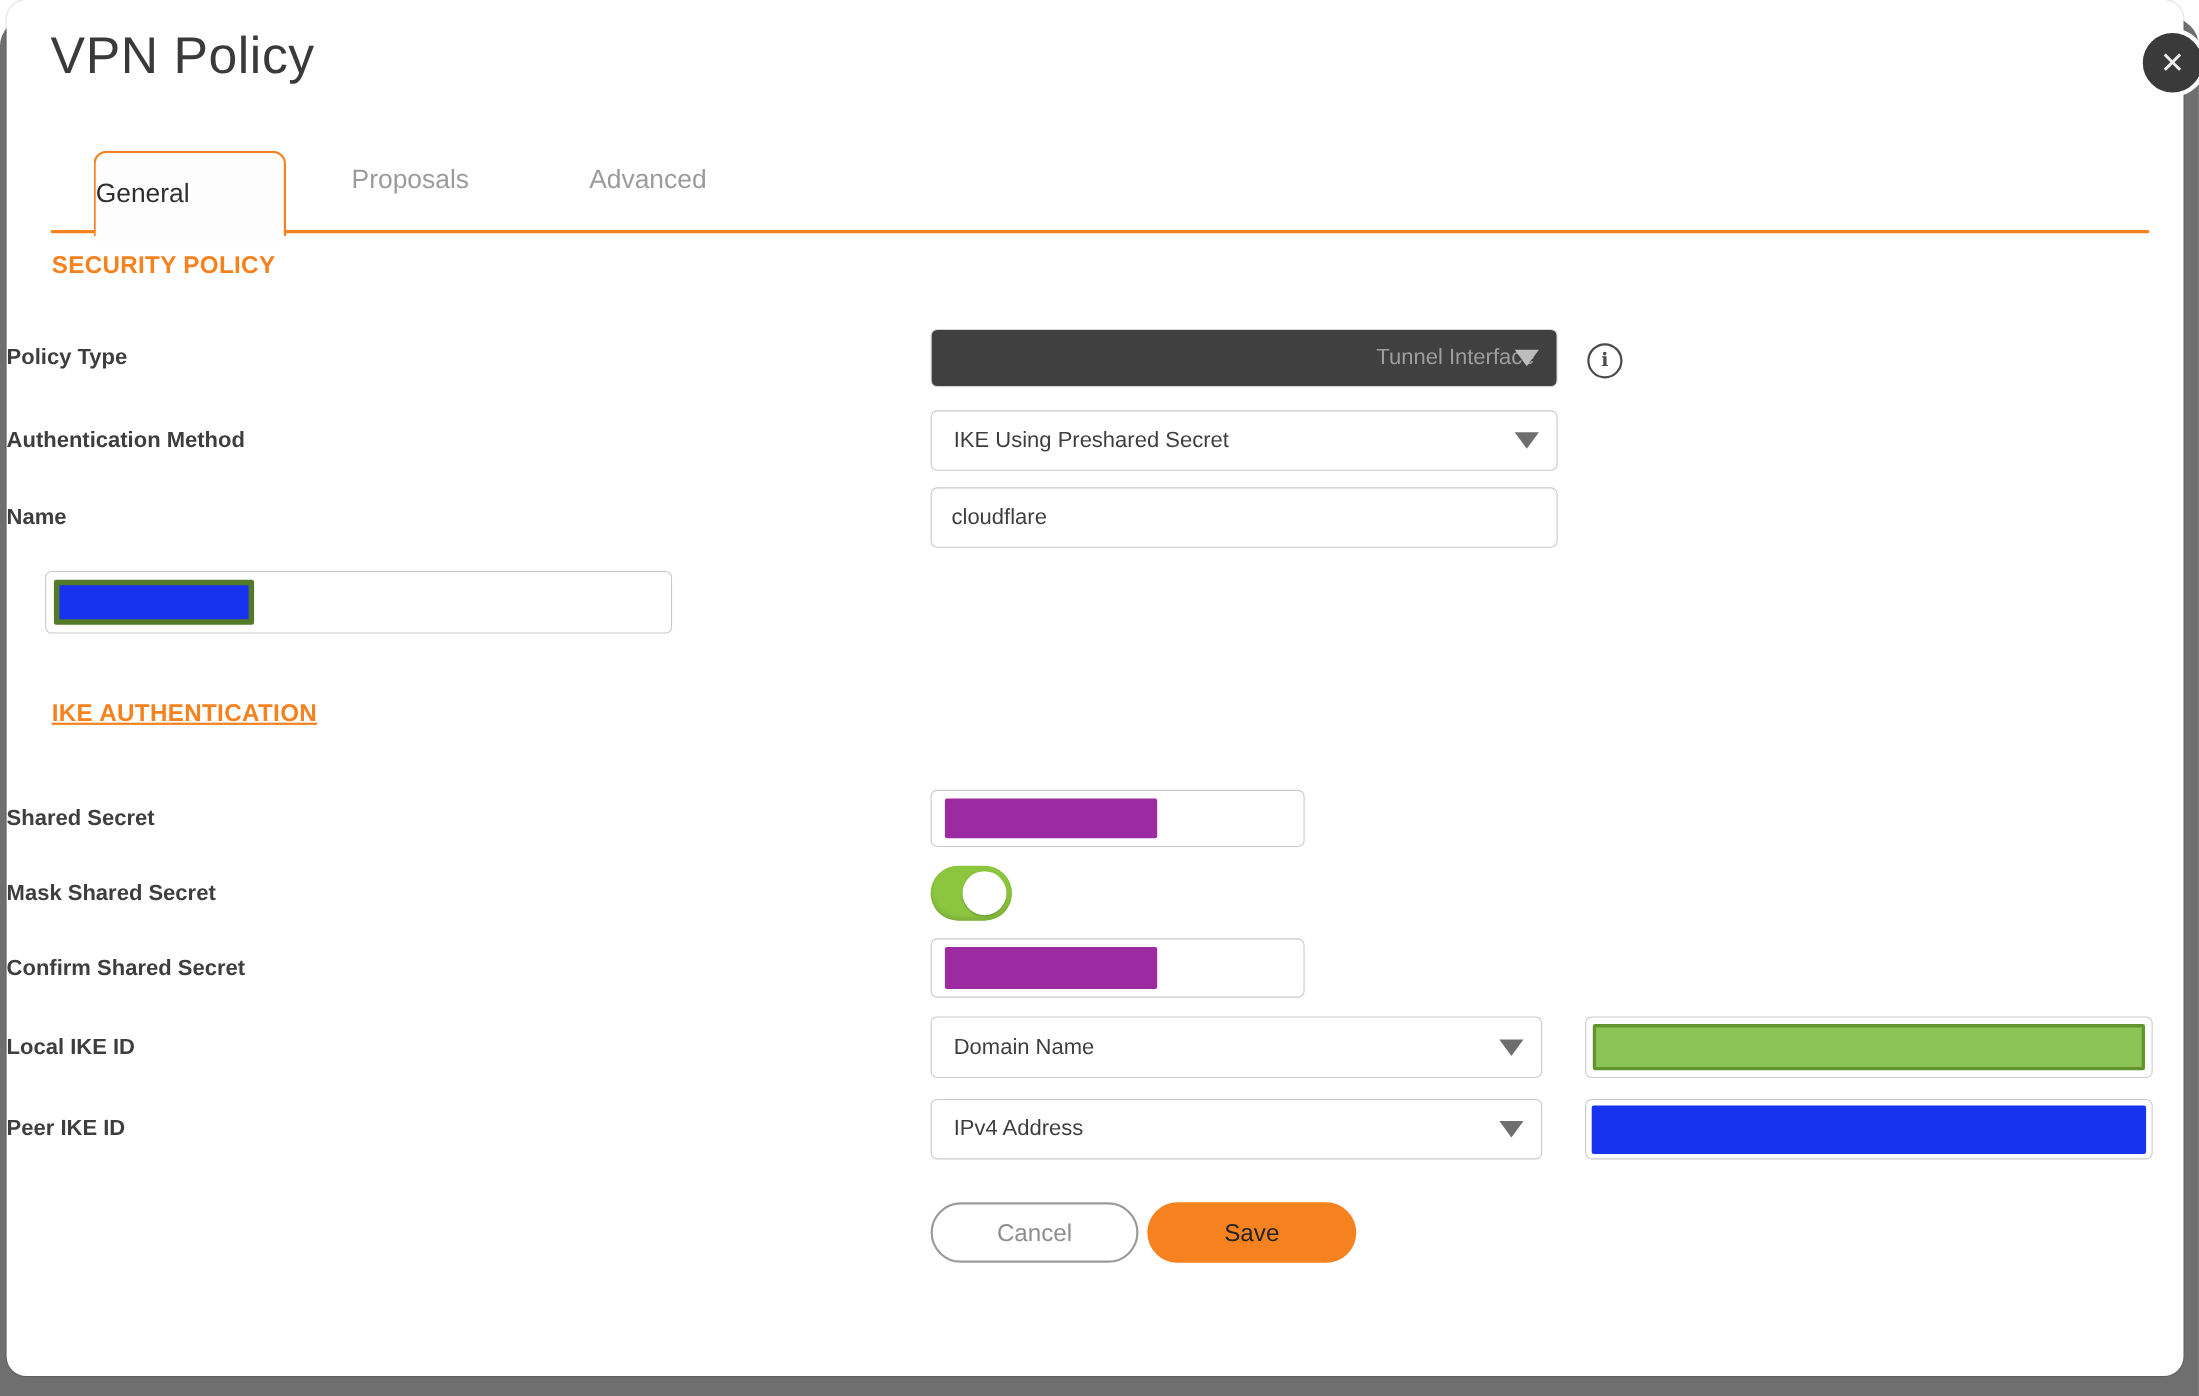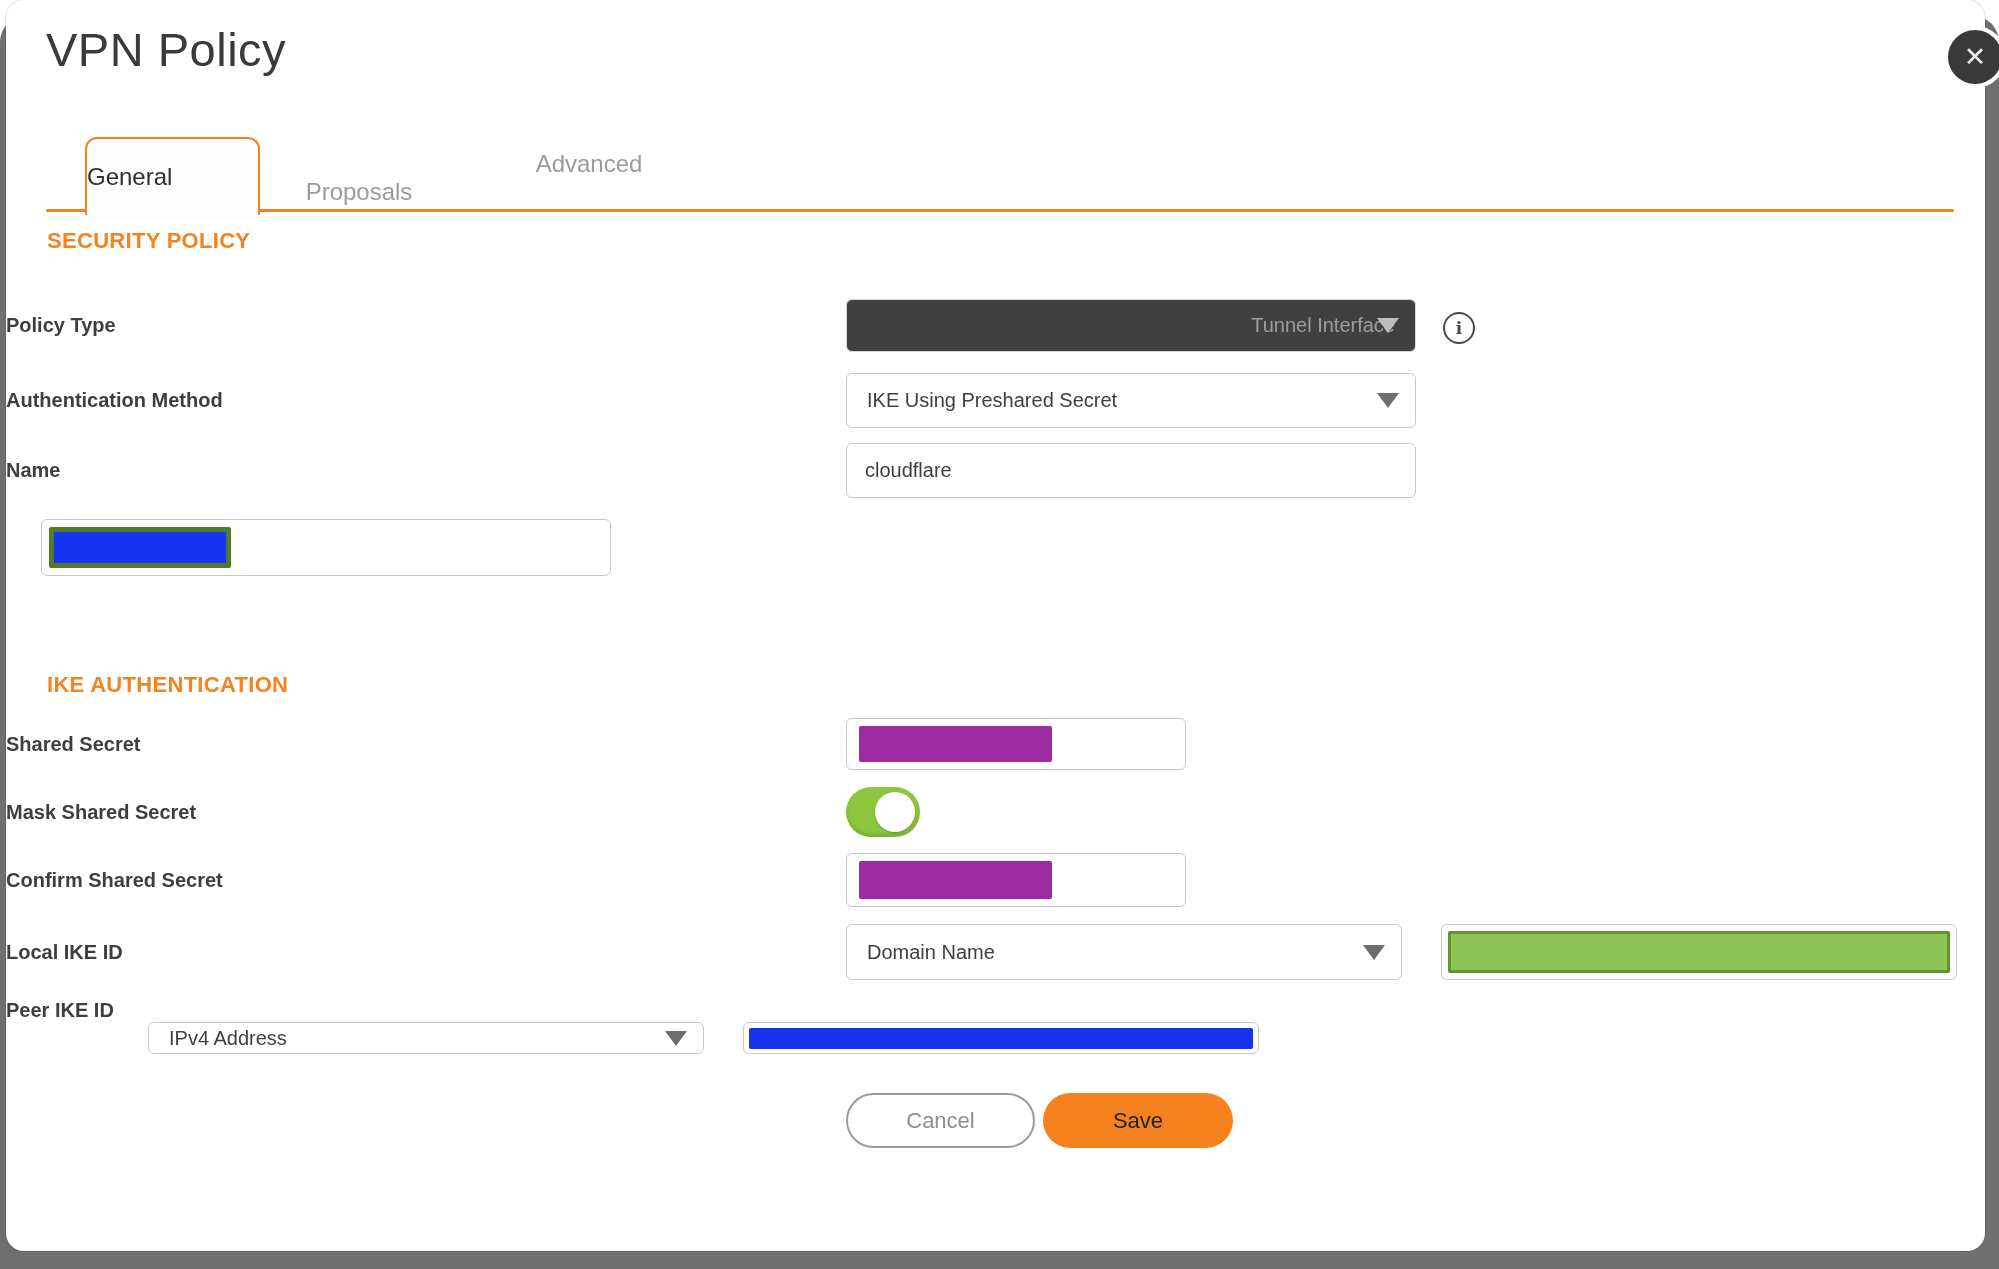--- a/index.html
+++ b/index.html
@@ -26,47 +26,47 @@
   .close-btn span{color:#EDEDED;font-size:27px;line-height:1;font-weight:400;}
   
   .title{position:absolute;left:40px;top:22px;font-size:47px;font-weight:500;letter-spacing:.5px;color:#3A3A3A;}
   
   .tab-underline{position:absolute;left:40px;top:209px;width:1908px;height:3px;background:var(--accent-orange);border-radius:2px;}
   .tab-active{position:absolute;left:79px;top:137px;width:171px;height:76px;background:#FDFDFD;
     border:2.5px solid var(--accent-orange);border-bottom:none;border-radius:12px 12px 0 0;
     display:flex;align-items:center;justify-content:flex-start;font-size:24px;color:#2F2F2F;z-index:2;cursor:pointer;}
   .tab-active::after{content:"";position:absolute;left:0;right:0;bottom:-4px;height:6px;background:#FDFDFD;}
   .tab-plain{position:absolute;top:150px;width:180px;text-align:center;font-size:24px;color:var(--text-muted);cursor:pointer;}
-  .tab-proposals{left:263px;margin-top:28px;}
+  .tab-proposals{left:277px;}
   .tab-advanced{left:493px;}
   
   .section-heading{position:absolute;left:41px;font-size:22px;font-weight:700;color:var(--accent-orange);letter-spacing:.3px;}
   .h-security{top:228px;}
-  .h-ike{top:672px;}
+  .h-ike{top:635px;text-decoration:underline;}
   
   .row{position:absolute;left:0;display:flex;align-items:center;}
   .row .lbl{width:805px;font-size:20px;font-weight:700;color:#3E3E3E;flex:0 0 auto;}
   .row .fld{margin-left:35px;position:relative;}
   .box{box-sizing:border-box;border:1.5px solid var(--input-border);border-radius:6px;background:#fff;height:100%;}
   .selectbox{display:flex;align-items:center;padding:0 20px;font-size:20px;color:#3E3E3E;position:relative;cursor:pointer;}
   .selectbox .caret{position:absolute;right:16px;width:0;height:0;border-left:11px solid transparent;border-right:11px solid transparent;border-top:15px solid #6E6E6E;}
   .selectbox.disabled{background:#404040;color:#9E9E9E;border-color:#D8D8D8;cursor:default;justify-content:flex-end;}
   .selectbox.disabled .caret{border-top-color:#BDBDBD;}
   .textinput{display:flex;align-items:center;padding:0 18px;font-size:20px;color:#3E3E3E;}
   .redact{border-radius:2px;}
   
   .r-policy{top:299px;height:53px;}
   .r-auth{top:373px;height:55px;}
   .r-name{top:443px;height:55px;}
   .r-gw{top:519px;height:57px;}
   .r-shared{top:718px;height:52px;}
   .r-mask{top:786px;height:52px;}
   .r-confirm{top:853px;height:54px;}
   .r-local{top:924px;height:56px;}
-  .r-peer{top:999px;height:55px;flex-direction:column;}
+  .r-peer{top:999px;height:55px;}
   .w-wide{width:570px;height:100%;}
   .w-secret{width:340px;height:100%;}
   .w-ike{width:556px;height:100%;}
   .side-field{position:absolute;left:595px;top:0;width:516px;height:100%;}
   
   .gw-redact{position:absolute;left:8px;top:8px;width:182px;bottom:8px;background:var(--redact-blue);border:5px solid var(--redact-olive-border);box-sizing:border-box;}
   .purple-redact{position:absolute;left:13px;top:8px;width:193px;bottom:8px;background:var(--redact-purple);}
   .green-redact{position:absolute;left:7px;top:7px;right:7px;bottom:7px;background:var(--redact-green-fill);border:3px solid var(--redact-green-border);box-sizing:border-box;border-radius:2px;}
   .blue-redact{position:absolute;left:6px;top:6px;right:6px;bottom:5px;background:var(--redact-blue);border-radius:2px;}
   

